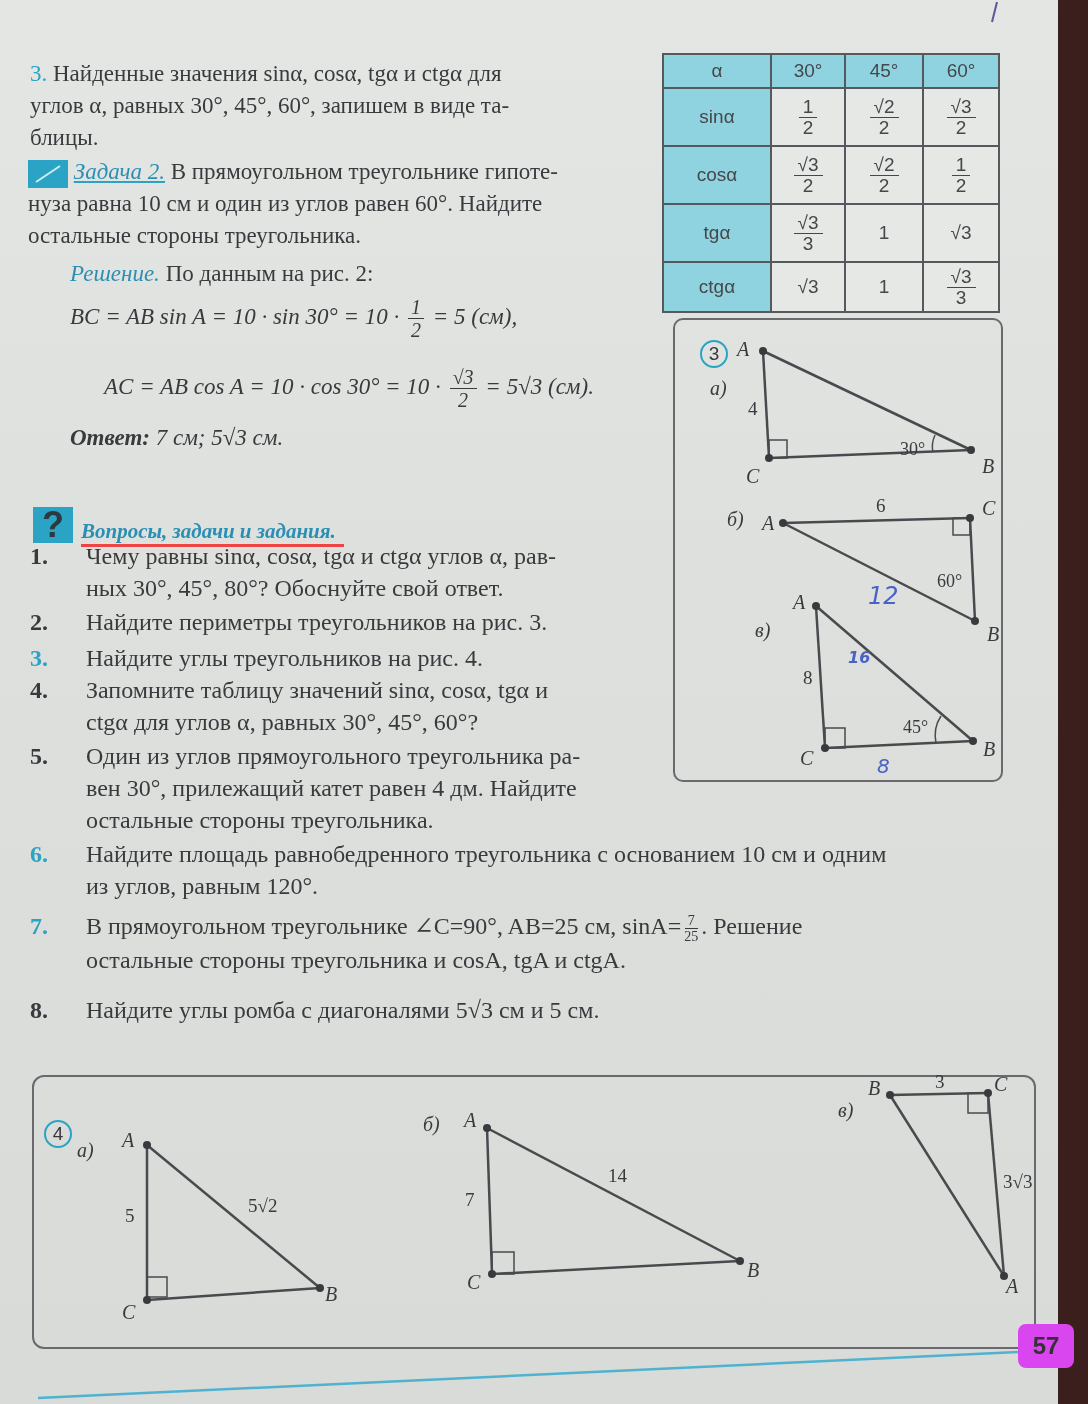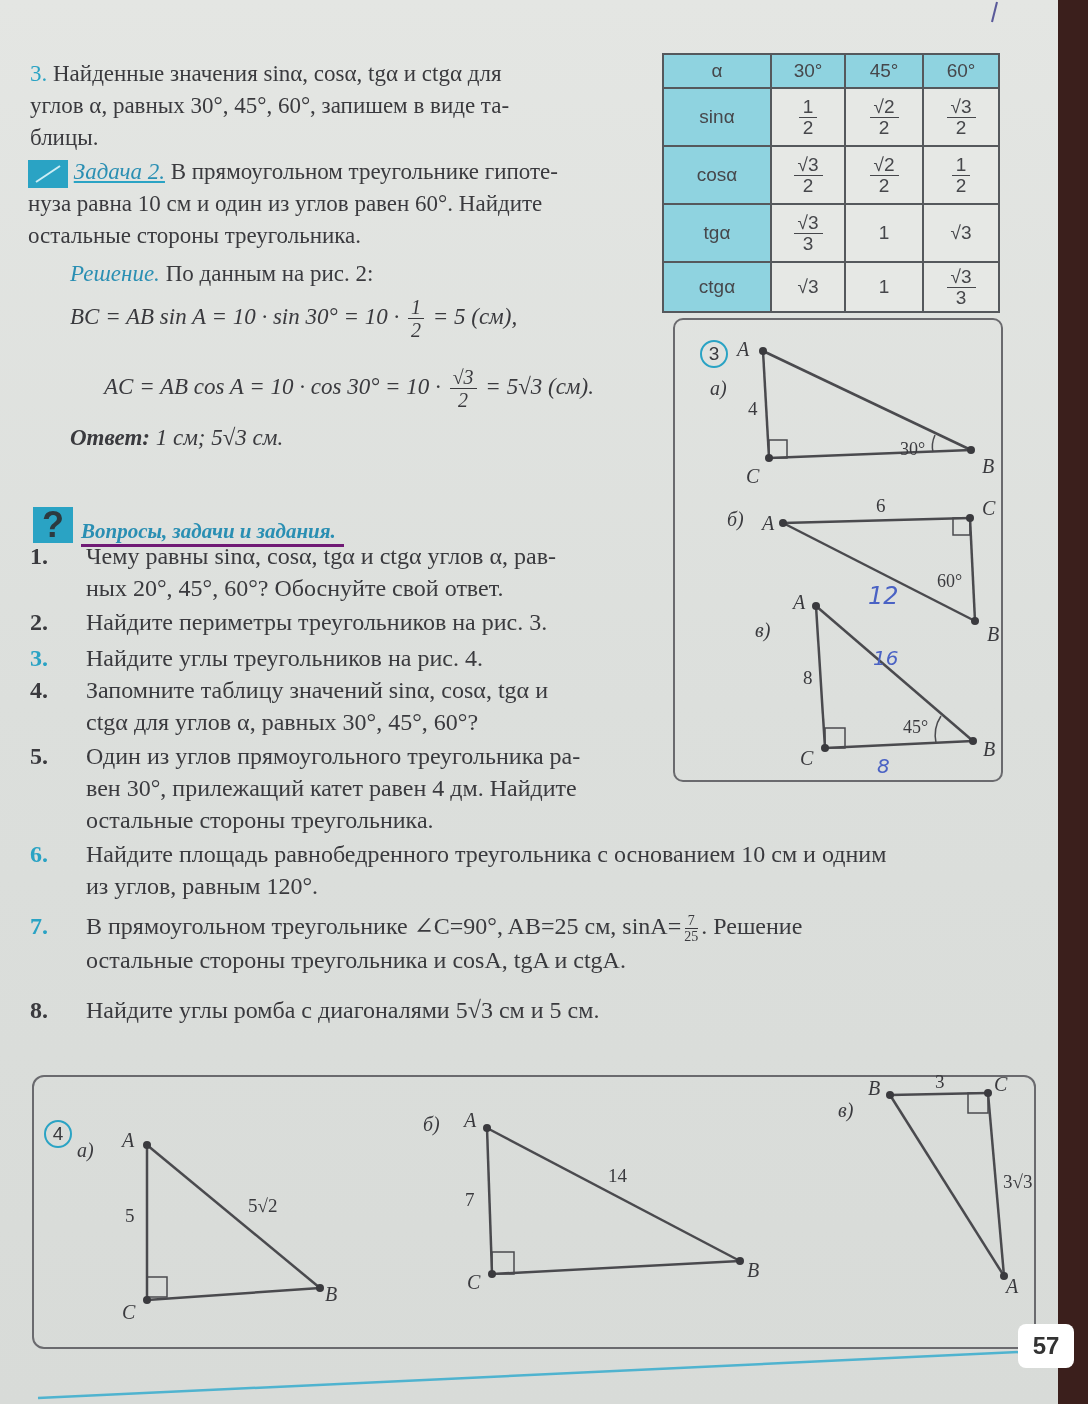--- a/index.html
+++ b/index.html
@@ -22,21 +22,21 @@
   .fig-box{position:absolute;border:2px solid #6a6a6e;border-radius:10px;}
   .circle-num{display:inline-flex;width:24px;height:24px;border:2px solid #2aa3c4;border-radius:50%;
       align-items:center;justify-content:center;font-size:19px;font-family:"Liberation Sans",sans-serif;}
   table.trig{position:absolute;left:662px;top:53px;border-collapse:collapse;
       font-family:"Liberation Sans","DejaVu Sans",sans-serif;}
   table.trig td{border:2px solid #55585c;text-align:center;color:#46474b;font-size:19px;}
   table.trig td.h{background:#8fd3e0;}
   table.trig td.c{background:#e6e8e5;}
   .tfrac{display:inline-flex;flex-direction:column;align-items:center;line-height:20px;font-size:19px;}
   .tfrac .top{border-bottom:1.5px solid #46474b;padding:0 4px;}
-  .pnum{position:absolute;left:1018px;top:1324px;width:56px;height:44px;background:#ffffff;
+  .pnum{position:absolute;left:1018px;top:1324px;width:56px;height:44px;background:#d946ef;
         border-radius:8px;display:flex;align-items:center;justify-content:center;
         font-family:"Liberation Sans",sans-serif;font-weight:bold;font-size:24px;color:#333;}
 </style>
 </head>
 <body>
 
 <div class="page"></div>
 <div class="edge"></div>
 
 <svg style="position:absolute;left:985px;top:0" width="20" height="25">
@@ -78,21 +78,21 @@
 <div class="txt it" style="left:70px;top:366px;white-space:nowrap;margin-left:34px;">
   <span>AC = AB cos A = 10 · cos 30° = 10 ·</span>
   <span class="frac">
       <span class="top">√3</span>
       <span>2</span>
     </span>
   <span>= 5√3 (см).</span>
 </div>
 <div class="txt" style="left:70px;top:422px;">
   <span class="bold-it">Ответ:</span>
-  <span class="it">1 см; 5√3 см.</span>
+  <span class="it">7 см; 5√3 см.</span>
 </div>
 
 <table class="trig">
   <tbody>
       <tr style="height:34px;">
     <td class="h" style="width:104px;">α</td>
     <td class="h" style="width:70px;">30°</td>
     <td class="h" style="width:74px;">45°</td>
     <td class="h" style="width:72px;">60°</td>
   </tr>
@@ -189,36 +189,36 @@
 <div class="txt it" style="left:762px;top:507px;font-size:20px;">A</div>
 <div class="txt" style="left:876px;top:490px;font-size:19px;">6</div>
 <div class="txt it" style="left:982px;top:492px;font-size:20px;">C</div>
 <div class="txt" style="left:937px;top:565px;font-size:18px;">60°</div>
 <div class="txt it" style="left:868px;top:580px;font-size:24px;color:#4a62c4;font-family:'DejaVu Sans',sans-serif;">12</div>
 <div class="txt it" style="left:987px;top:618px;font-size:20px;">B</div>
 
 <div class="txt it" style="left:793px;top:586px;font-size:20px;">A</div>
 <div class="txt it" style="left:755px;top:614px;font-size:20px;">в)</div>
 <div class="txt" style="left:803px;top:662px;font-size:19px;">8</div>
-<div class="txt it" style="left:873px;top:642px;font-size:20px;color:#4a62c4;font-family:'DejaVu Sans',sans-serif;">16</div>
+<div class="txt it" style="left:848px;top:642px;font-size:16px;color:#4a62c4;font-family:'DejaVu Sans',sans-serif;font-weight:bold;">16</div>
 <div class="txt" style="left:903px;top:711px;font-size:18px;">45°</div>
 <div class="txt it" style="left:800px;top:742px;font-size:20px;">C</div>
 <div class="txt it" style="left:983px;top:733px;font-size:20px;">B</div>
 <div class="txt it" style="left:877px;top:750px;font-size:20px;color:#4a62c4;font-family:'DejaVu Sans',sans-serif;">8</div>
 
 <div style="position:absolute;left:33px;top:503px;display:flex;align-items:center;">
   <span style="display:inline-block;width:40px;height:36px;background:#2aa3c4;color:#2c3a40;font-weight:bold;font-size:36px;line-height:36px;text-align:center;font-family:'Liberation Sans',sans-serif;">?</span>
-  <span class="hdr-it" style="font-weight:bold;font-size:21px;margin-left:8px;border-bottom:3px solid #701a75;padding-right:8px;">Вопросы, задачи и задания.</span>
+  <span class="hdr-it" style="font-weight:bold;font-size:21px;margin-left:8px;border-bottom:3px solid #ef4444;padding-right:8px;">Вопросы, задачи и задания.</span>
 </div>
 
 <div class="qrow" style="top:540px;width:640px;">
   <span class="n">1.</span>
   <span class="t">
       <div>Чему равны sinα, cosα, tgα и ctgα углов α, рав-</div>
-      <div>ных 20°, 45°, 60°? Обоснуйте свой ответ.</div>
+      <div>ных 30°, 45°, 80°? Обоснуйте свой ответ.</div>
     </span>
 </div>
 <div class="qrow" style="top:606px;width:640px;">
   <span class="n">2.</span>
   <span class="t">Найдите периметры треугольников на рис. 3.</span>
 </div>
 <div class="qrow" style="top:642px;width:640px;">
   <span class="n teal">3.</span>
   <span class="t">Найдите углы треугольников на рис. 4.</span>
 </div>

